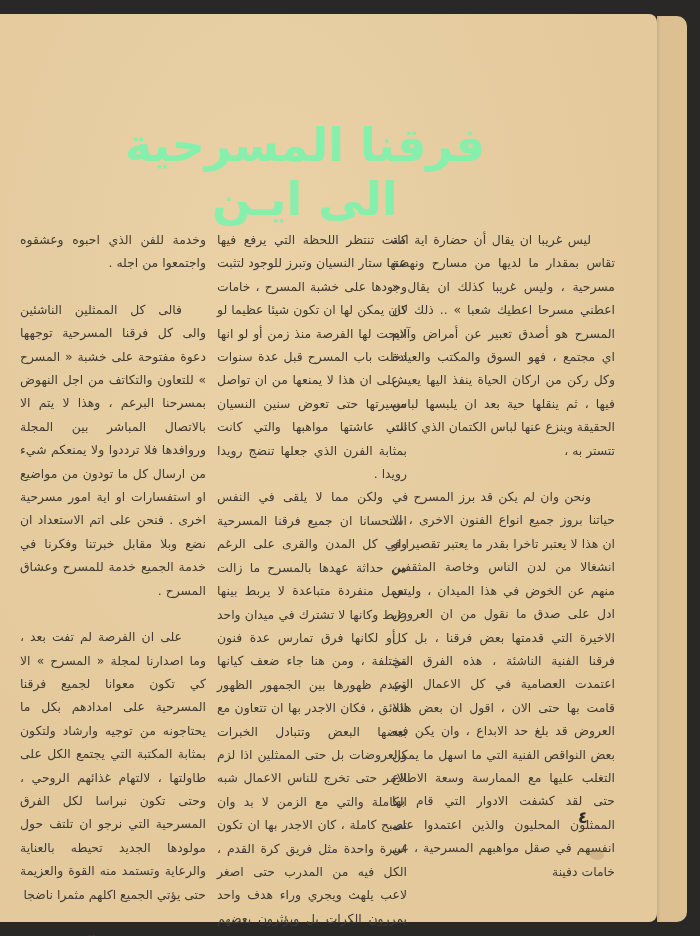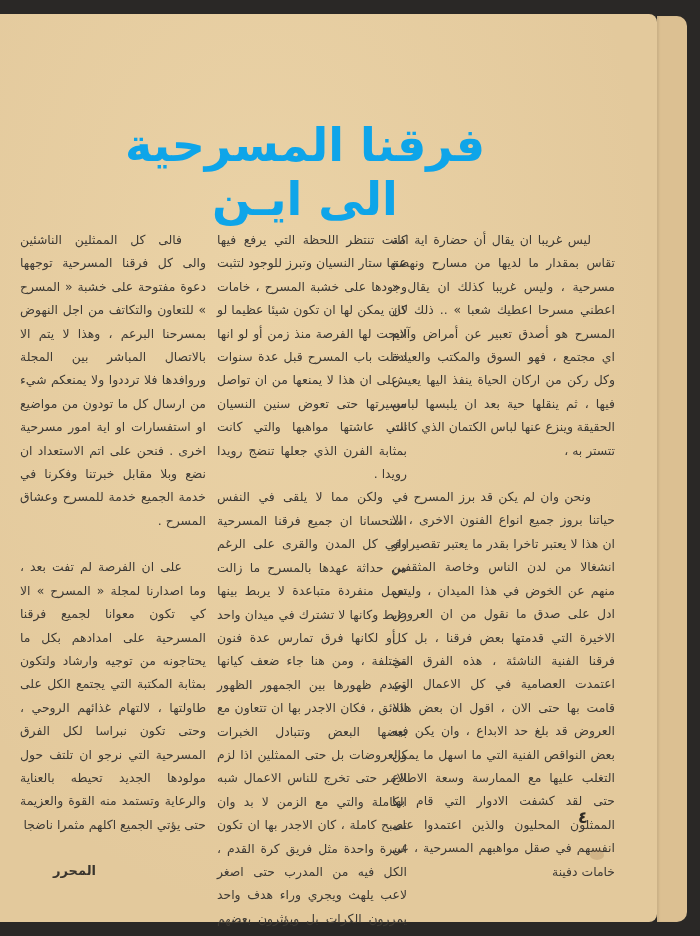--- a/index.html
+++ b/index.html
@@ -20,21 +20,21 @@
       position: absolute; left: 657px; top: 16px;
       width: 30px; height: 906px;
       background: #dcc092;
       border-radius: 0 10px 10px 0;
       box-shadow: inset 2px 0 2px rgba(0,0,0,0.08);
     }
     .title {
       position: absolute; top: 118px; left: 90px; width: 430px;
       text-align: center; direction: rtl;
       font-family: "DejaVu Sans", sans-serif;
-      font-size: 46px; color: #0ea5e9; font-weight: bold;
+      font-size: 46px; color: #86efac; font-weight: bold;
       letter-spacing: 2px;
     }
     .col {
       position: absolute; top: 228px;
       direction: rtl; text-align: justify;
       font-family: "DejaVu Sans", sans-serif;
       font-size: 12.4px; line-height: 23.4px; color: #3e3a34;
     }
     .col p { margin: 0 0 23px 0; text-indent: 24px; }
     .col-right { left: 392px; width: 223px; }
@@ -65,20 +65,21 @@
   <p>ليس غريبا ان يقال أن حضارة اية امة تقاس بمقدار ما لديها من مسارح ونهضة مسرحية ، وليس غريبا كذلك ان يقال « اعطني مسرحا اعطيك شعبا » .. ذلك لان المسرح هو أصدق تعبير عن أمراض وآلام اي مجتمع ، فهو السوق والمكتب والعيادة وكل ركن من اركان الحياة ينفذ اليها يعيش فيها ، ثم ينقلها حية بعد ان يلبسها لباس الحقيقة وينزع عنها لباس الكتمان الذي كانت تتستر به ،</p>
   <p>ونحن وان لم يكن قد برز المسرح في حياتنا بروز جميع انواع الفنون الاخرى ، الا ان هذا لا يعتبر تاخرا بقدر ما يعتبر تقصيرا او انشغالا من لدن الناس وخاصة المثقفين منهم عن الخوض في هذا الميدان ، وليس ادل على صدق ما نقول من ان العروض الاخيرة التي قدمتها بعض فرقنا ، بل كل فرقنا الفنية الناشئة ، هذه الفرق التي اعتمدت العصامية في كل الاعمال التي قامت بها حتى الان ، اقول ان بعض هذه العروض قد بلغ حد الابداع ، وان يكن فيه بعض النواقص الفنية التي ما اسهل ما يمكن التغلب عليها مع الممارسة وسعة الاطلاع حتى لقد كشفت الادوار التي قام بها الممثلون المحليون والذين اعتمدوا على انفسهم في صقل مواهبهم المسرحية ، عن خامات دفينة</p>
 </div>
 
 <div class="col col-mid">
   <p style="text-indent:0">كانت تنتظر اللحظة التي يرفع فيها عنها ستار النسيان وتبرز للوجود لتثبت وجودها على خشبة المسرح ، خامات كان يمكن لها ان تكون شيئا عظيما لو اتيحت لها الفرصة منذ زمن أو لو انها دخلت باب المسرح قبل عدة سنوات ، على ان هذا لا يمنعها من ان تواصل مسيرتها حتى تعوض سنين النسيان التي عاشتها مواهبها والتي كانت بمثابة الفرن الذي جعلها تنضج رويدا رويدا .</p>
   <p style="margin-top:-23px">ولكن مما لا يلقى في النفس استحسانا ان جميع فرقنا المسرحية وفي كل المدن والقرى على الرغم من حداثة عهدها بالمسرح ما زالت تعمل منفردة متباعدة لا يربط بينها رابط وكانها لا تشترك في ميدان واحد ، أو لكانها فرق تمارس عدة فنون مختلفة ، ومن هنا جاء ضعف كيانها وعدم ظهورها بين الجمهور الظهور اللائق ، فكان الاجدر بها ان تتعاون مع بعضها البعض وتتبادل الخبرات والعروضات بل حتى الممثلين اذا لزم الامر حتى تخرج للناس الاعمال شبه الكاملة والتي مع الزمن لا بد وان تصبح كاملة ، كان الاجدر بها ان تكون اسرة واحدة مثل فريق كرة القدم ، الكل فيه من المدرب حتى اصغر لاعب يلهث ويجري وراء هدف واحد يمررون الكرات بل ويؤثرون بعضهم على بعض في سبيل المصلحة العامة</p>
 </div>
 
 <div class="col col-left">
+  <p style="text-indent:0">وخدمة للفن الذي احبوه وعشقوه واجتمعوا من اجله .</p>
   <p>فالى كل الممثلين الناشئين والى كل فرقنا المسرحية توجهها دعوة مفتوحة على خشبة « المسرح » للتعاون والتكاتف من اجل النهوض بمسرحنا البرعم ، وهذا لا يتم الا بالاتصال المباشر بين المجلة وروافدها فلا ترددوا ولا يمنعكم شيء من ارسال كل ما تودون من مواضيع او استفسارات او اية امور مسرحية اخرى . فنحن على اتم الاستعداد ان نضع وبلا مقابل خبرتنا وفكرنا في خدمة الجميع خدمة للمسرح وعشاق المسرح .</p>
   <p>على ان الفرصة لم تفت بعد ، وما اصدارنا لمجلة « المسرح » الا كي تكون معوانا لجميع فرقنا المسرحية على امدادهم بكل ما يحتاجونه من توجيه وارشاد ولتكون بمثابة المكتبة التي يجتمع الكل على طاولتها ، لالتهام غذائهم الروحي ، وحتى تكون نبراسا لكل الفرق المسرحية التي نرجو ان تلتف حول مولودها الجديد تحيطه بالعناية والرعاية وتستمد منه القوة والعزيمة حتى يؤتي الجميع اكلهم مثمرا ناضجا</p>
   <div class="signature">المحرر</div>
 
 </div>
 
 <div class="page-number">٤</div>
 <div class="stain"></div>
 
 </body></html>

